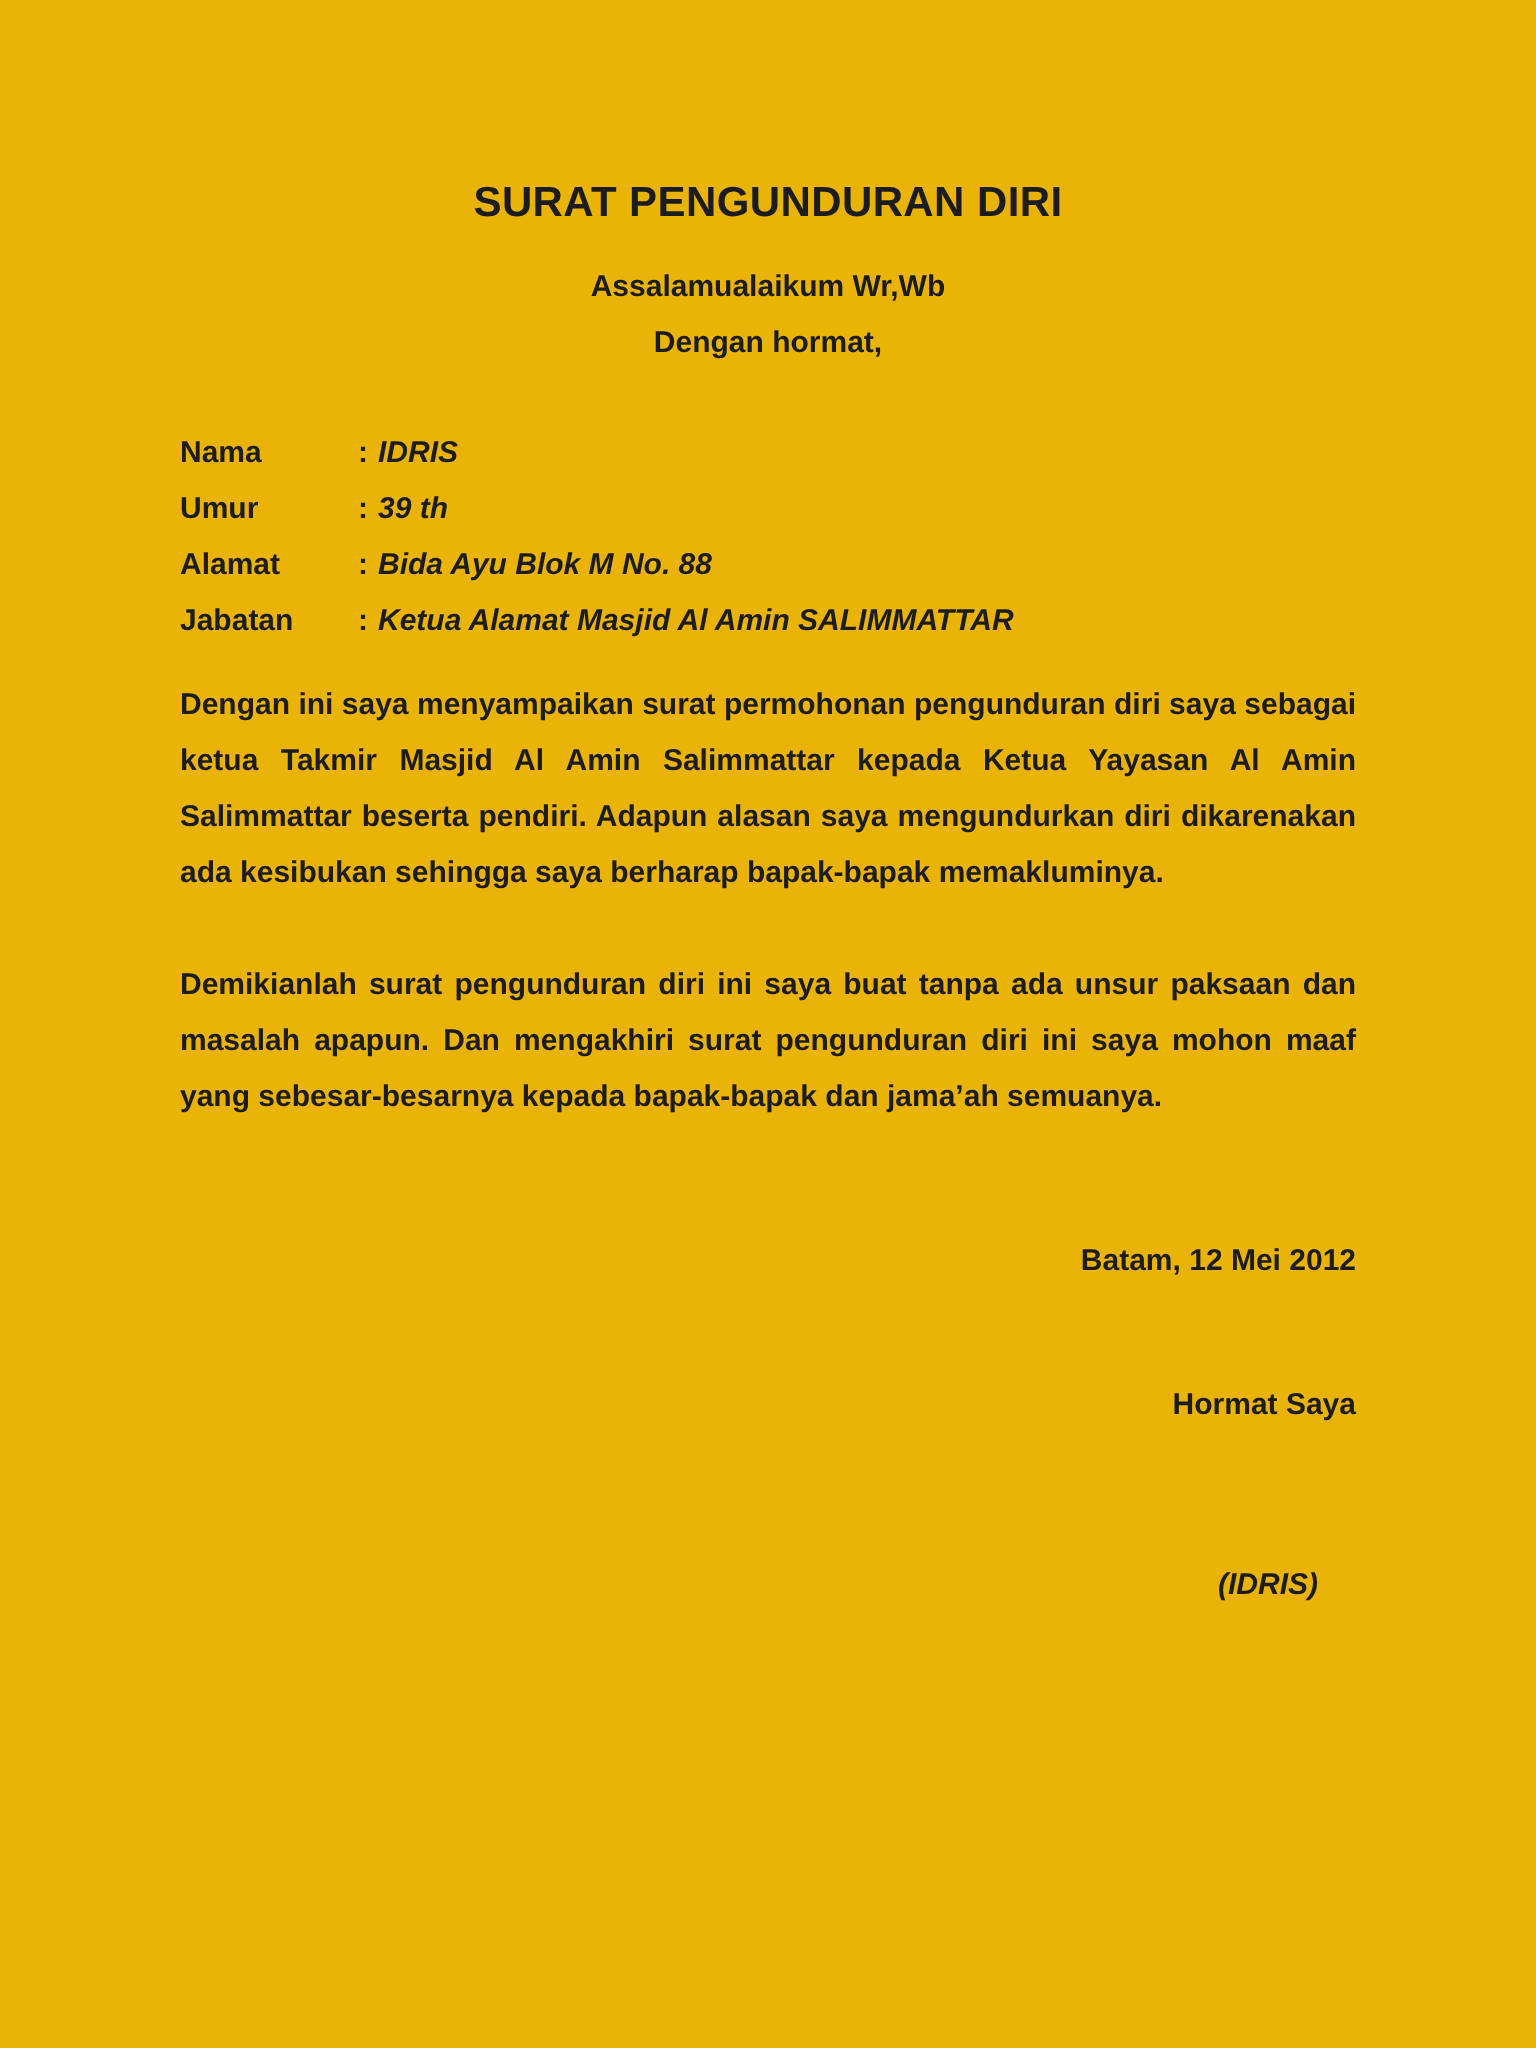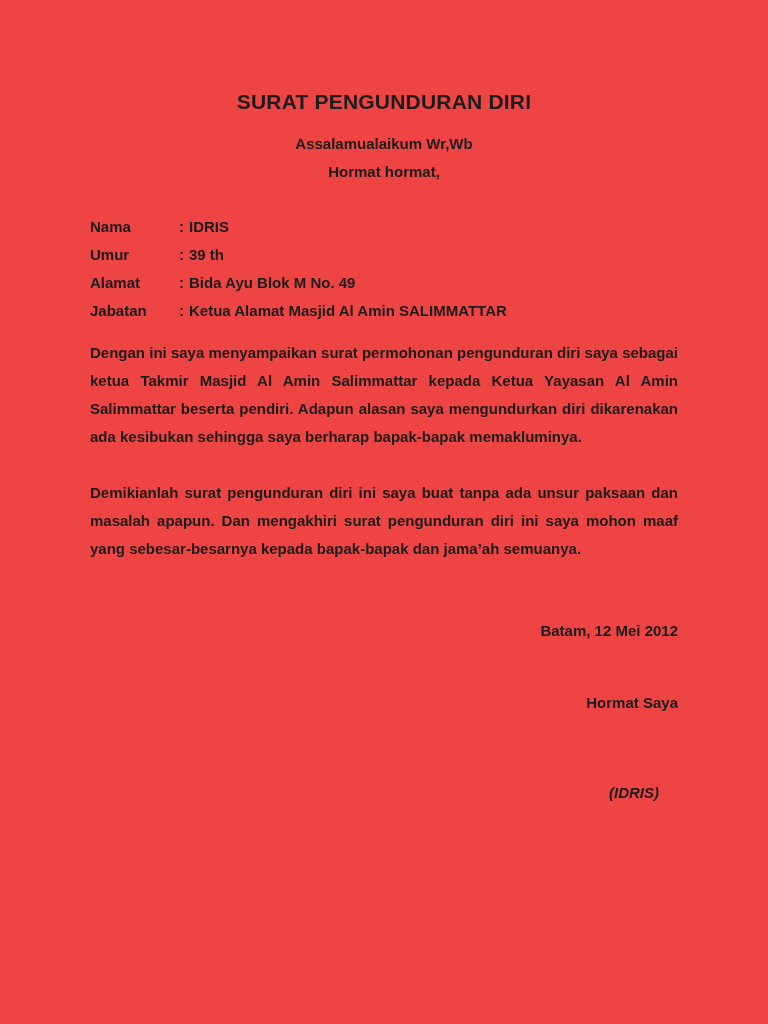--- a/index.html
+++ b/index.html
@@ -5,21 +5,21 @@
   html, body {
     margin: 0;
     padding: 0;
     background: #ffffff;
   }
   .page {
     position: relative;
     width: 768px;
     height: 1024px;
     margin: 0 auto;
-    background: #ef4444;
+    background: #eab308;
     box-sizing: border-box;
     padding: 0 90px;
     color: #1c1c1c;
     font-family: "Liberation Sans", sans-serif;
     font-weight: bold;
     font-size: 15px;
     line-height: 28px;
     overflow: hidden;
   }
   .letter-title {
@@ -42,20 +42,21 @@
   }
   .field-row {
     display: flex;
     align-items: flex-end;
   }
   .field-label {
     flex: 0 0 89px;
   }
   .field-value {
     margin-left: 5px;
+    font-style: italic;
   }
   .para {
     text-align: justify;
     margin: 0;
   }
   .para-1 { margin-top: 14px; }
   .para-2 { margin-top: 28px; }
   .right-line {
     text-align: right;
     margin: 0;
@@ -66,41 +67,41 @@
 </style>
 </head>
 <body>
 
 <div class="page">
 
   <h1 class="letter-title">SURAT PENGUNDURAN DIRI</h1>
 
   <div class="opening">
     <p>Assalamualaikum Wr,Wb</p>
-    <p>Hormat hormat,</p>
+    <p>Dengan hormat,</p>
   </div>
 
   <div class="fields">
 
     <div class="field-row">
       <span class="field-label">Nama</span>
       <span class="field-sep">:</span>
       <span class="field-value">IDRIS</span>
     </div>
 
     <div class="field-row">
       <span class="field-label">Umur</span>
       <span class="field-sep">:</span>
       <span class="field-value">39 th</span>
     </div>
 
     <div class="field-row">
       <span class="field-label">Alamat</span>
       <span class="field-sep">:</span>
-      <span class="field-value">Bida Ayu Blok M No. 49</span>
+      <span class="field-value">Bida Ayu Blok M No. 88</span>
     </div>
 
     <div class="field-row">
       <span class="field-label">Jabatan</span>
       <span class="field-sep">:</span>
       <span class="field-value">Ketua Alamat Masjid Al Amin SALIMMATTAR</span>
     </div>
 
   </div>
 

